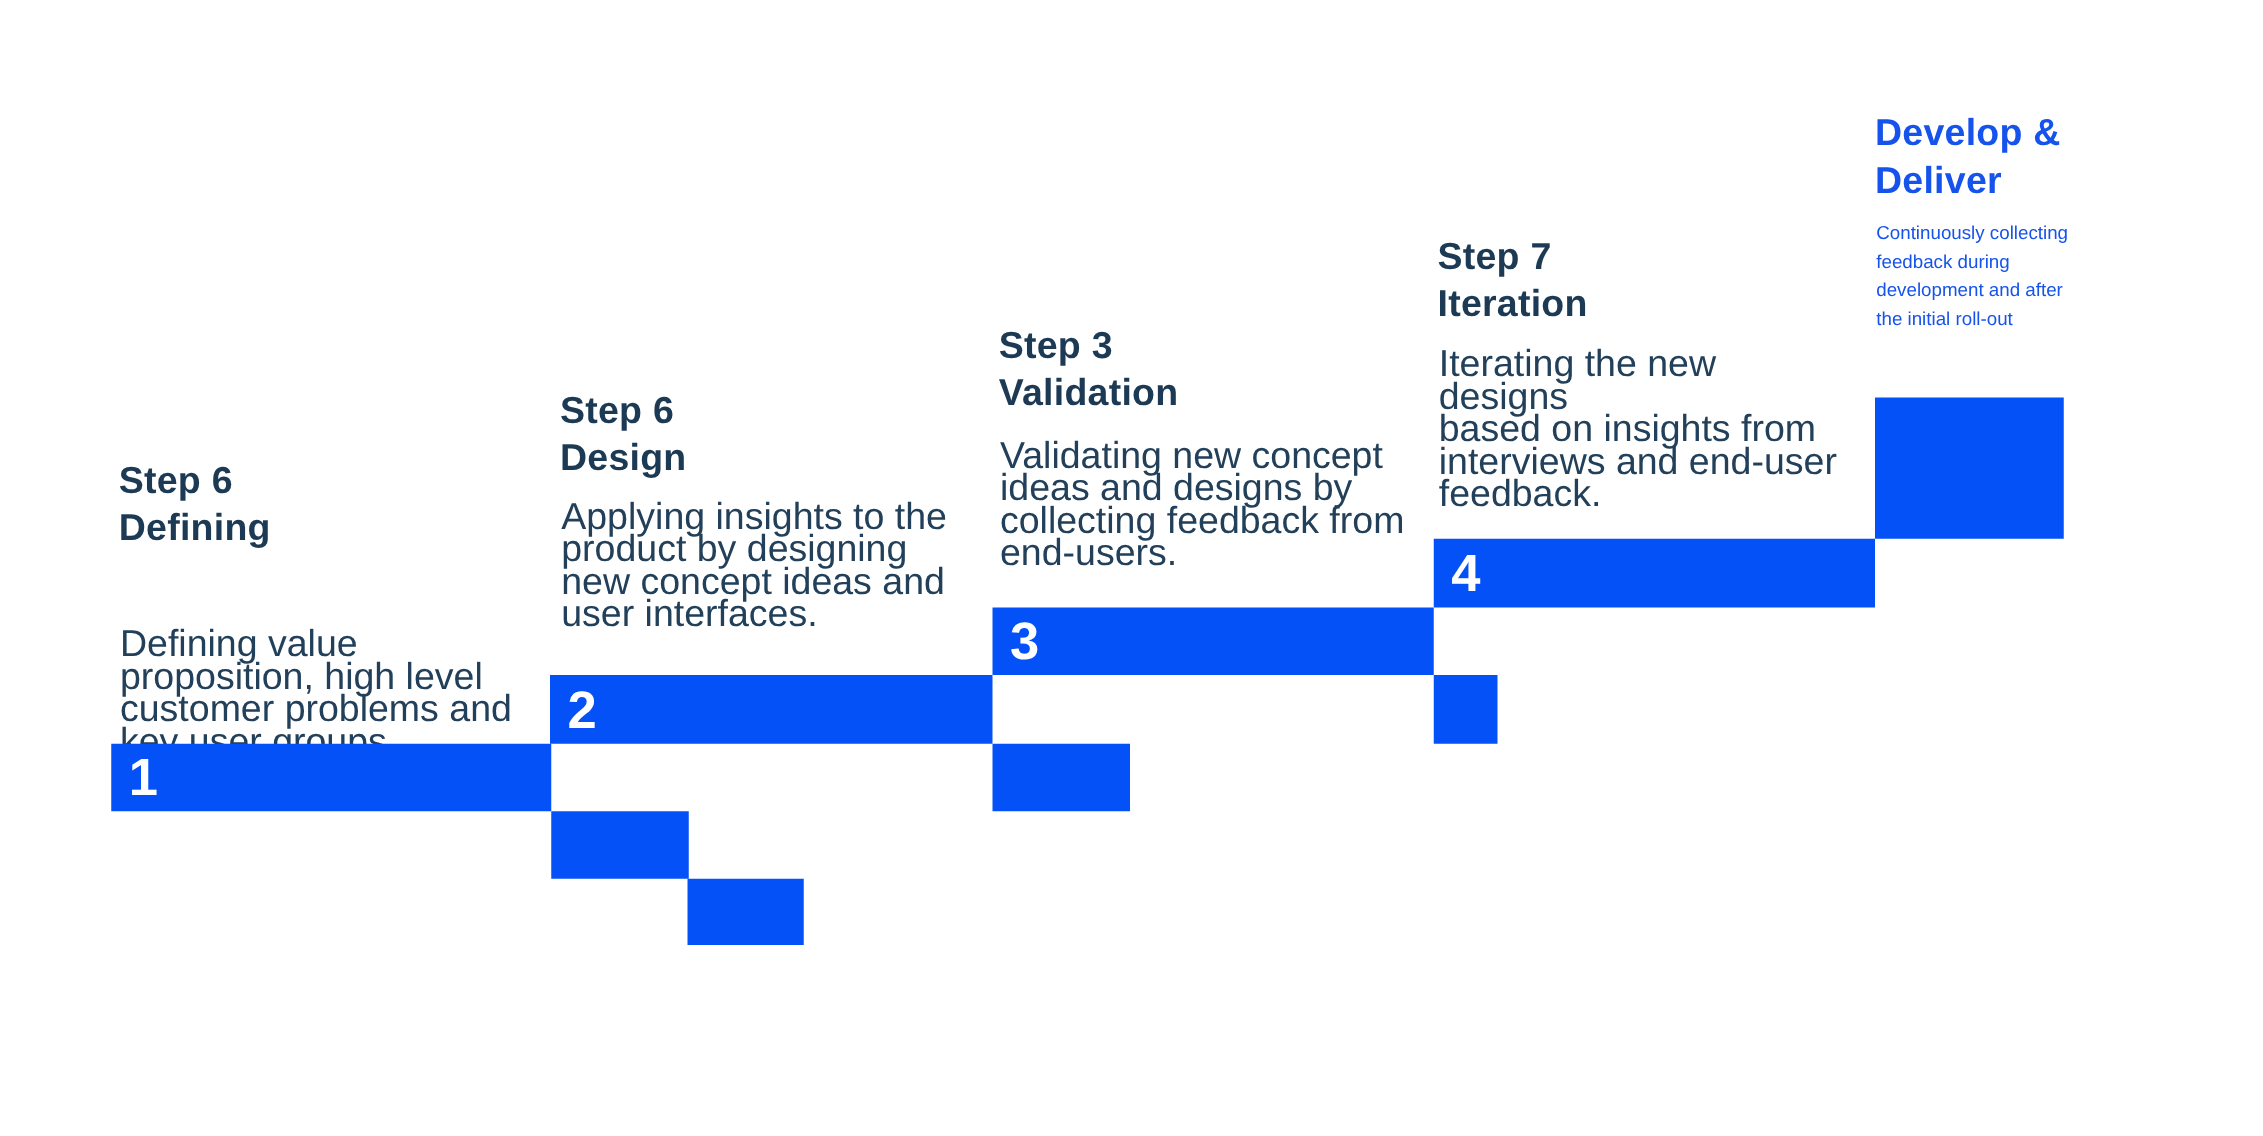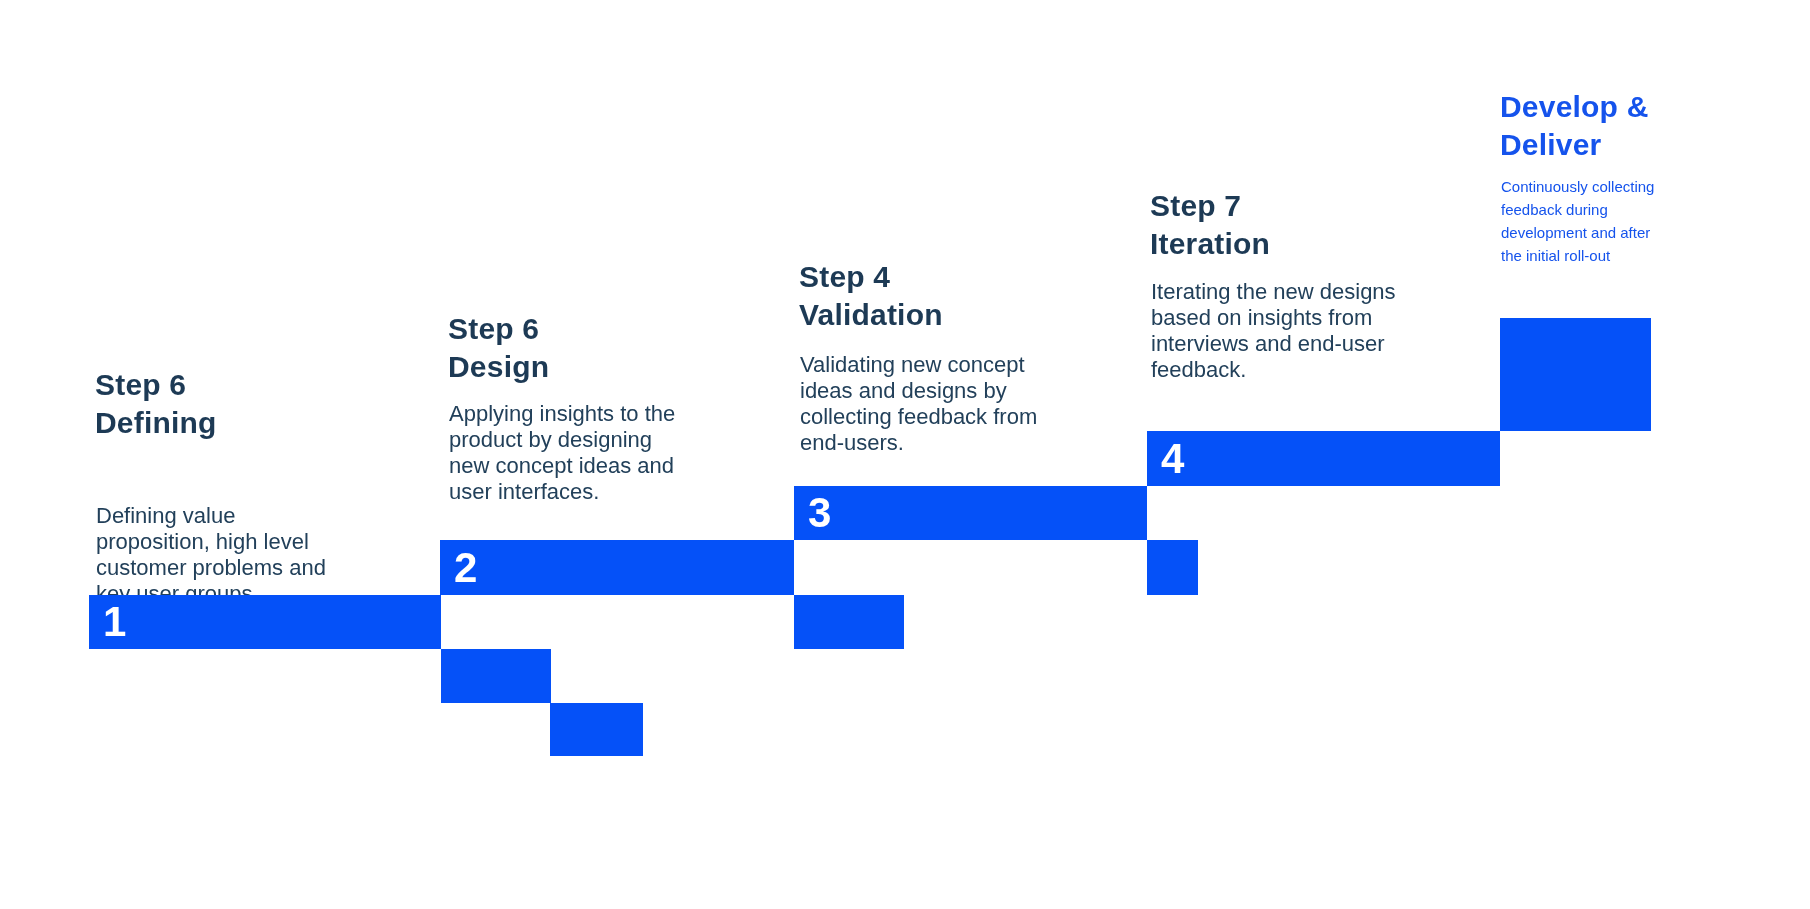--- a/index.html
+++ b/index.html
@@ -24,21 +24,21 @@
     position: absolute;
     font-weight: 700;
     font-size: 30px;
     line-height: 38px;
     white-space: pre-line;
     color: var(--heading-navy);
     letter-spacing: 0.2px;
   }
   .step-desc {
     position: absolute;
-    font-size: 22px;
+    font-size: 30px;
     line-height: 26px;
     white-space: pre-line;
     color: var(--body-navy);
     width: 330px;
   }
   .final-title { color: var(--accent-blue-text); }
   .final-desc {
     color: var(--accent-blue-text);
     font-size: 15px;
     line-height: 23px;
@@ -100,21 +100,21 @@
 Design</h2>
   <p class="step-desc s2-desc">Applying insights to the
 product by designing
 new concept ideas and
 user interfaces.</p>
   <div class="bar bar-2">
     <span class="bar-num">2</span>
   </div>
   <div class="bar tail-2"></div>
 
-  <h2 class="step-title s3-title">Step 4
+  <h2 class="step-title s3-title">Step 3
 Validation</h2>
   <p class="step-desc s3-desc">Validating new concept
 ideas and designs by
 collecting feedback from
 end-users.</p>
   <div class="bar bar-3">
     <span class="bar-num">3</span>
   </div>
   <div class="bar tail-3"></div>
 

